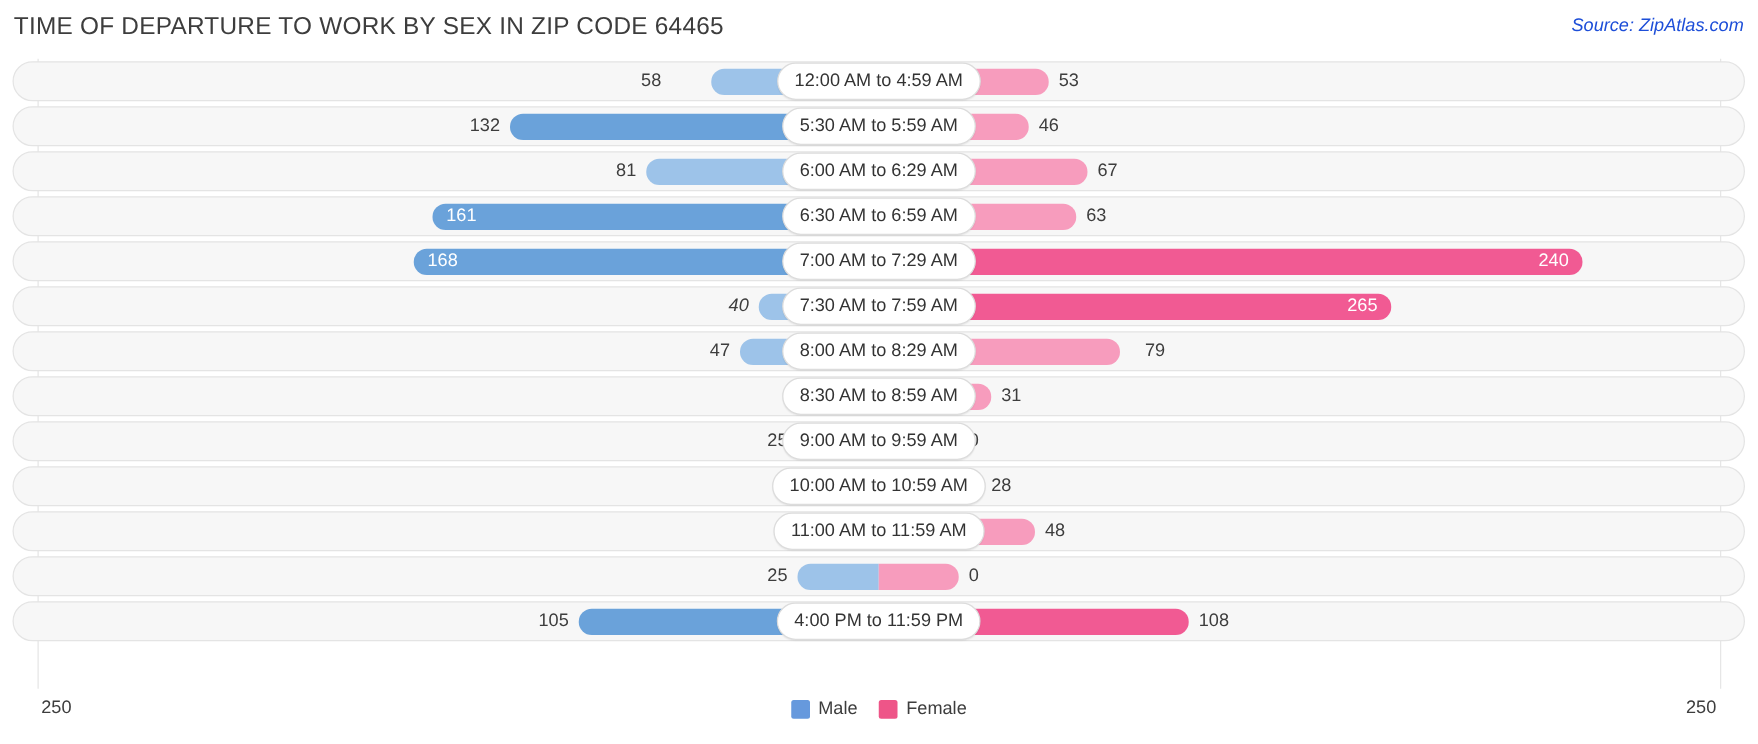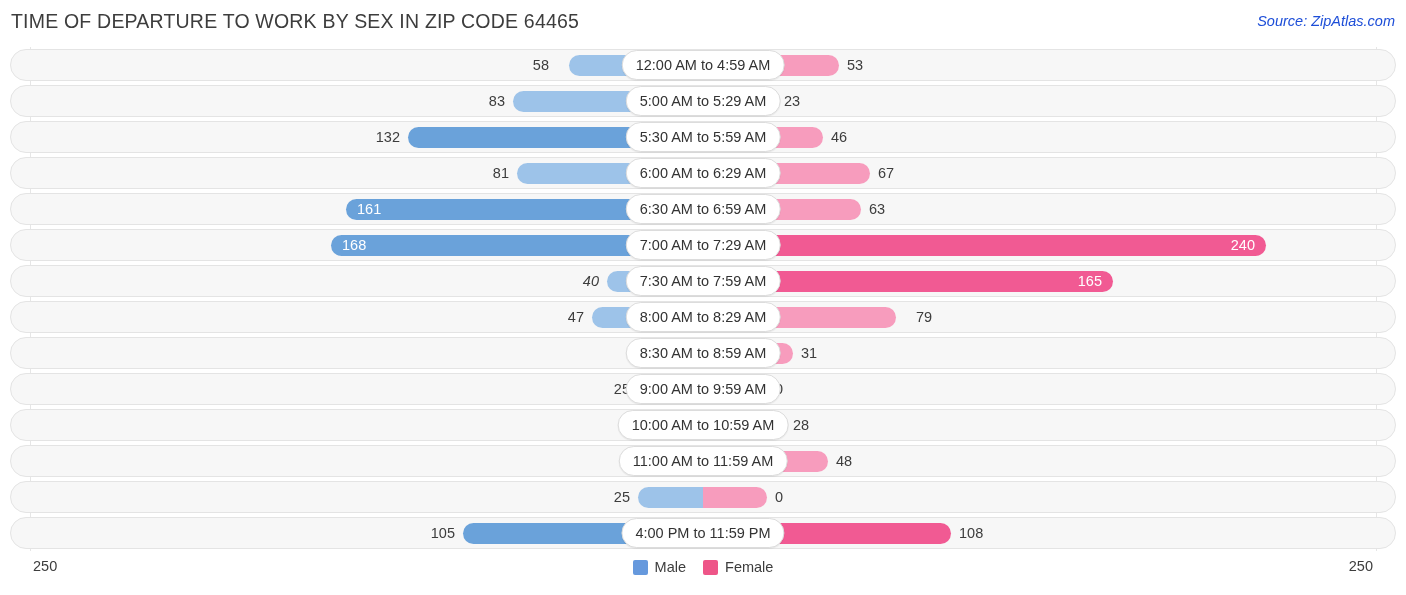--- a/index.html
+++ b/index.html
@@ -152,34 +152,24 @@
     <div class="source">Source: ZipAtlas.com</div>
   </div>
 
   <div class="plot" id="plot">
     <div class="gridline" style="left:30px"></div>
     <div class="gridline" style="left:1376px"></div>
   <div class="row">
         <div class="track"></div>
         <div class="barwrap">
           <div class="bar male lo" style="left: 569px; width: 134px;"></div>
-          <div class="vlabel" style="left: 549px; transform: translateX(-100%);">58</div>
+          <div class="vlabel" style="left: 529px; transform: translateX(-100%);">58</div>
           <div class="bar female lo" style="left: 703px; width: 136px;"></div>
           <div class="vlabel" style="left: 847px;">53</div>
           <div class="pill" style="left: 703px;">12:00 AM to 4:59 AM</div>
-        </div>
-      </div>
-      <div class="row">
-        <div class="track"></div>
-        <div class="barwrap">
-          <div class="bar male lo" style="left: 513px; width: 190px;"></div>
-          <div class="vlabel" style="left: 505px; transform: translateX(-100%);">83</div>
-          <div class="bar female lo" style="left: 703px; width: 73px;"></div>
-          <div class="vlabel" style="left: 784px;">23</div>
-          <div class="pill" style="left: 703px;">5:00 AM to 5:29 AM</div>
         </div>
       </div>
       <div class="row">
         <div class="track"></div>
         <div class="barwrap">
           <div class="bar male hi" style="left: 408px; width: 295px;"></div>
           <div class="vlabel" style="left: 400px; transform: translateX(-100%);">132</div>
           <div class="bar female lo" style="left: 703px; width: 120px;"></div>
           <div class="vlabel" style="left: 831px;">46</div>
           <div class="pill" style="left: 703px;">5:30 AM to 5:59 AM</div>
@@ -214,21 +204,21 @@
           <div class="vlabel inside" style="left: 1255px; transform: translateX(-100%);">240</div>
           <div class="pill" style="left: 703px;">7:00 AM to 7:29 AM</div>
         </div>
       </div>
       <div class="row">
         <div class="track"></div>
         <div class="barwrap">
           <div class="bar male lo" style="left: 607px; width: 96px;"></div>
           <div class="vlabel" style="left: 599px; transform: translateX(-100%); font-style: italic;">40</div>
           <div class="bar female hi" style="left: 703px; width: 410px;"></div>
-          <div class="vlabel inside" style="left: 1102px; transform: translateX(-100%);">165</div>
+          <div class="vlabel inside" style="left: 1102px; transform: translateX(-100%);">265</div>
           <div class="pill" style="left: 703px;">7:30 AM to 7:59 AM</div>
         </div>
       </div>
       <div class="row">
         <div class="track"></div>
         <div class="barwrap">
           <div class="bar male lo" style="left: 592px; width: 111px;"></div>
           <div class="vlabel" style="left: 584px; transform: translateX(-100%);">47</div>
           <div class="bar female lo" style="left: 703px; width: 193px;"></div>
           <div class="vlabel" style="left: 904px; margin-left: 12px;">79</div>

